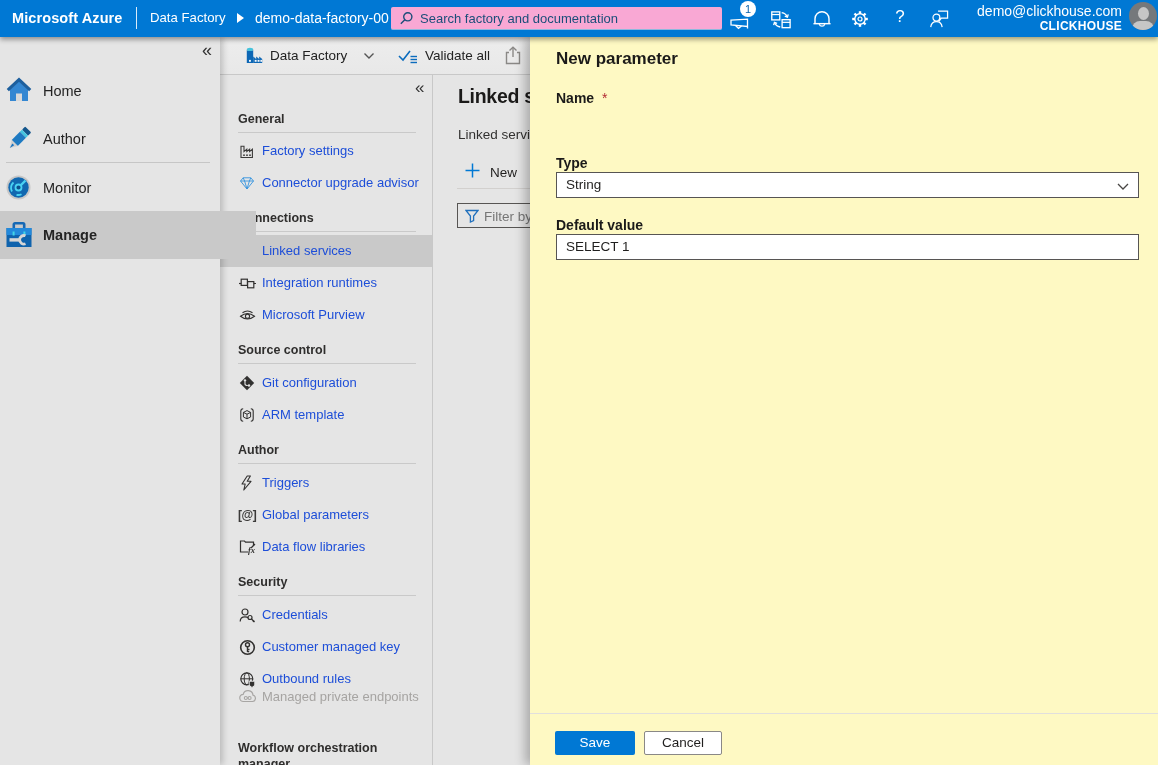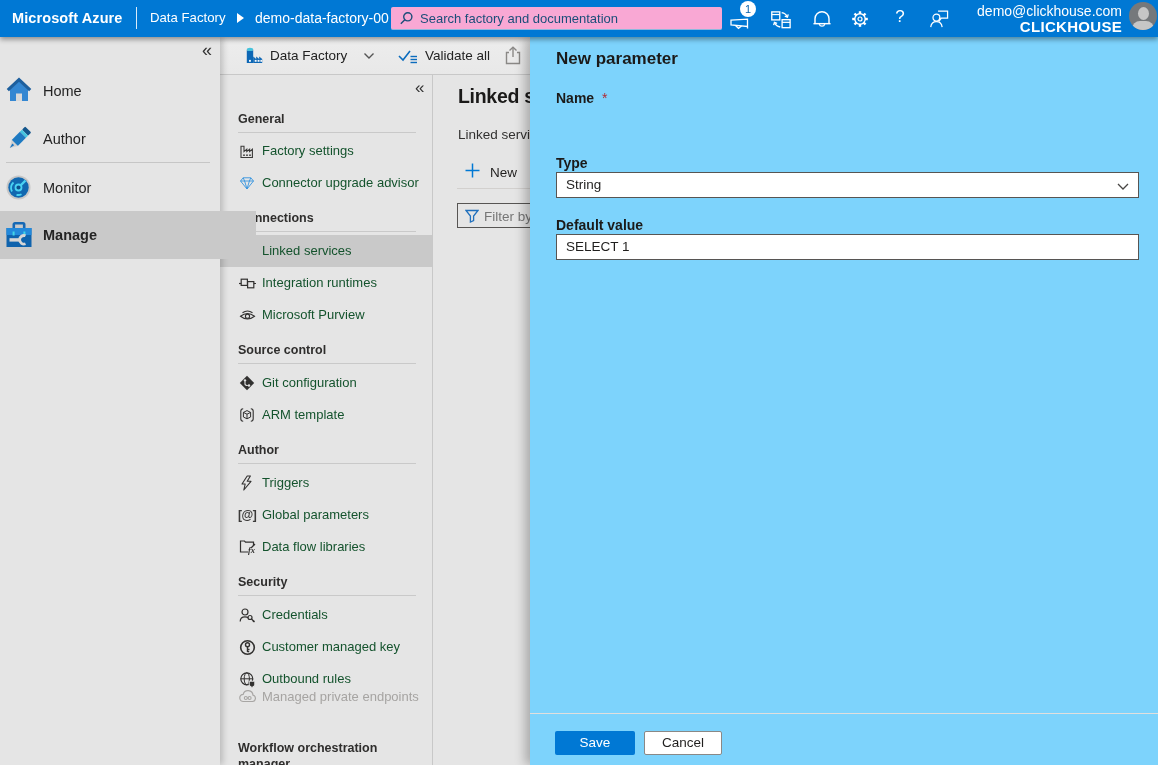--- a/index.html
+++ b/index.html
@@ -13,21 +13,21 @@
   #topbar .tri { position:absolute; left:237px; top:13px; width:0; height:0; border-left:7px solid #fff; border-top:5.5px solid transparent; border-bottom:5.5px solid transparent; }
   #topbar .bc2 { position:absolute; left:255px; top:10px; color:#fff; font-size:14px; white-space:nowrap; width:136px; overflow:hidden; }
   #search { position:absolute; left:391px; top:7px; width:331px; height:23px; background:#f9a8d4; border-radius:2px; border-bottom:1px solid #8db8dd; }
   #search .ph { position:absolute; left:29px; top:4px; font-size:13px; color:#1b4e79; }
   #search svg { position:absolute; left:8px; top:4px; }
   .tbico { position:absolute; top:9px; width:20px; height:20px; }
   #topbar .qmark { position:absolute; left:890px; top:7px; color:#fff; font-size:17px; font-weight:400; width:20px; text-align:center; }
   #topbar .badge { position:absolute; left:740px; top:1px; width:16px; height:16px; border-radius:50%; background:#fff; color:#0a62ac; font-size:11px; text-align:center; line-height:16px; }
   #topbar .acct { position:absolute; right:36px; top:3px; text-align:right; color:#fff; }
   #topbar .acct .l1 { font-size:14px; line-height:17px; }
-  #topbar .acct .l2 { font-size:15px; font-weight:700; line-height:13px; letter-spacing:0.3px; }
+  #topbar .acct .l2 { font-size:12px; font-weight:700; line-height:13px; letter-spacing:0.3px; }
   #avatar { position:absolute; left:1129px; top:2px; width:28px; height:28px; border-radius:50%; background:#75787b; overflow:hidden; }
   #avatar .head { position:absolute; left:8.5px; top:4.5px; width:11px; height:13px; border-radius:50%; background:#c6c6c6; }
   #avatar .bod { position:absolute; left:3px; top:18.5px; width:22px; height:16px; border-radius:8px 8px 0 0; background:#c6c6c6; }
 
   
   #nav { position:absolute; left:0; top:37px; width:220px; height:728px; background:#e5e5e5; z-index:30; box-shadow:3px 0 6px rgba(0,0,0,0.18); }
   #nav .coll { position:absolute; left:202px; top:3px; font-size:18px; color:#333; }
   .navitem { position:absolute; left:0; width:256px; height:48px; }
   .navitem.sel { background:#c9c9c9; }
   .navitem svg { position:absolute; left:6px; top:10px; }
@@ -42,37 +42,37 @@
   #toolbar .vatx { position:absolute; left:205px; top:11px; font-size:13.5px; color:#222; }
 
   
   #menu { position:absolute; left:220px; top:74px; width:213px; height:691px; background:#e5e5e5; border-right:1px solid #c8c8c8; z-index:5; overflow:hidden; }
   #menu .coll { position:absolute; left:195px; top:4px; font-size:17px; color:#333; }
   .mhead { position:absolute; left:18px; font-size:12.5px; font-weight:700; color:#2f2e2d; }
   .mline { position:absolute; left:18px; width:178px; height:1px; background:#c9c9c9; }
   .mitem { position:absolute; left:0; width:212px; height:32px; }
   .mitem.sel { background:#c9c9c9; }
   .mitem svg { position:absolute; left:19px; top:8px; }
-  .mitem .mtx { position:absolute; left:42px; top:8px; font-size:13px; color:#14532d; white-space:nowrap; }
+  .mitem .mtx { position:absolute; left:42px; top:8px; font-size:13px; color:#1d4ed8; white-space:nowrap; }
   .mitem.dis .mtx { color:#a6a4a2; }
   .mitem .at { position:absolute; left:18px; top:9px; font-size:12px; font-weight:700; color:#3b3a39; letter-spacing:-0.5px; }
 
   
   #content { position:absolute; left:433px; top:74px; width:725px; height:691px; background:#e5e5e5; z-index:1; }
   #content h1 { position:absolute; left:25px; top:11px; font-size:19.5px; font-weight:700; color:#1b1a19; white-space:nowrap; letter-spacing:-0.3px; }
   #content .desc { position:absolute; left:25px; top:53px; font-size:13.5px; color:#323130; white-space:nowrap; }
   #content .newtx { position:absolute; left:57px; top:91px; font-size:13.5px; color:#201f1e; }
   #content .cmdline { position:absolute; left:24px; top:114px; width:680px; height:1px; background:#d2d0ce; }
   #content .filter { position:absolute; left:24px; top:129px; width:680px; height:25px; border:1px solid #575553; }
   #content .filter .ftx { position:absolute; left:26px; top:5px; font-size:13.5px; color:#767676; }
   #content svg.plus { position:absolute; left:32px; top:89px; }
   #content .filter svg { position:absolute; left:7px; top:5px; }
 
   
-  #panel { position:absolute; left:530px; top:37px; width:628px; height:728px; background:#7dd3fc; z-index:40; box-shadow:-5px 0 10px rgba(0,0,0,0.26); }
+  #panel { position:absolute; left:530px; top:37px; width:628px; height:728px; background:#fef9c3; z-index:40; box-shadow:-5px 0 10px rgba(0,0,0,0.26); }
   #panel h2 { position:absolute; left:26px; top:12px; font-size:17px; font-weight:700; color:#1b1a19; }
   #panel .lbl { position:absolute; left:26px; font-size:14px; font-weight:700; color:#1b1a19; }
   #panel .req { color:#b22a33; font-weight:400; margin-left:4px; }
   #panel .inp { position:absolute; left:26px; width:583px; height:26px; border:1px solid #575553; background:#fff; font-size:13.5px; color:#201f1e; padding-left:9px; line-height:24px; }
   #panel .inp svg { position:absolute; right:9px; top:10px; }
   #panel .footline { position:absolute; left:0; top:676px; width:628px; height:1px; background:#e1dfdd; }
   .btn { position:absolute; top:694px; height:24px; font-size:13.5px; text-align:center; border-radius:2px; line-height:24px; }
   #btn-save { left:25px; width:80px; background:#0078d4; color:#fff; }
   #btn-cancel { left:114px; width:78px; background:#fff; color:#201f1e; border:1px solid #8a8886; line-height:22px; }
 </style>

